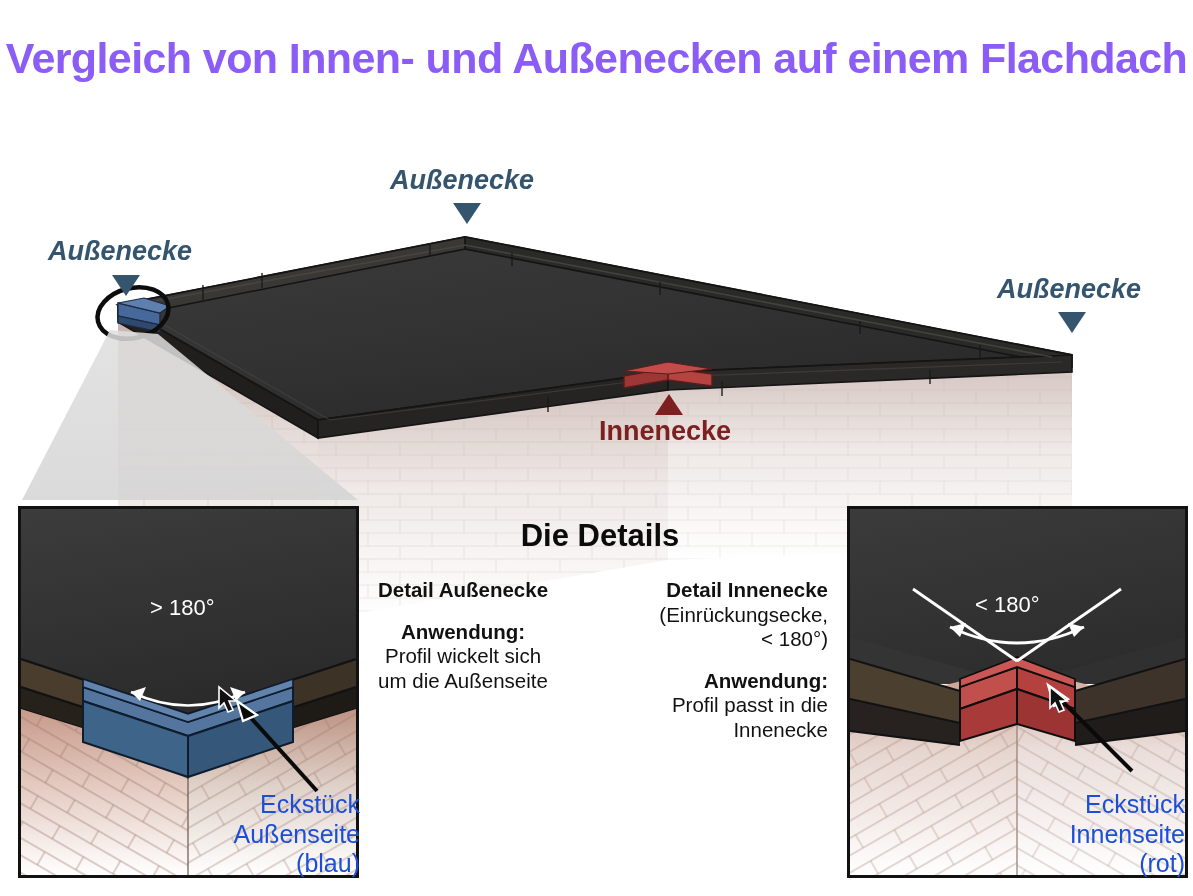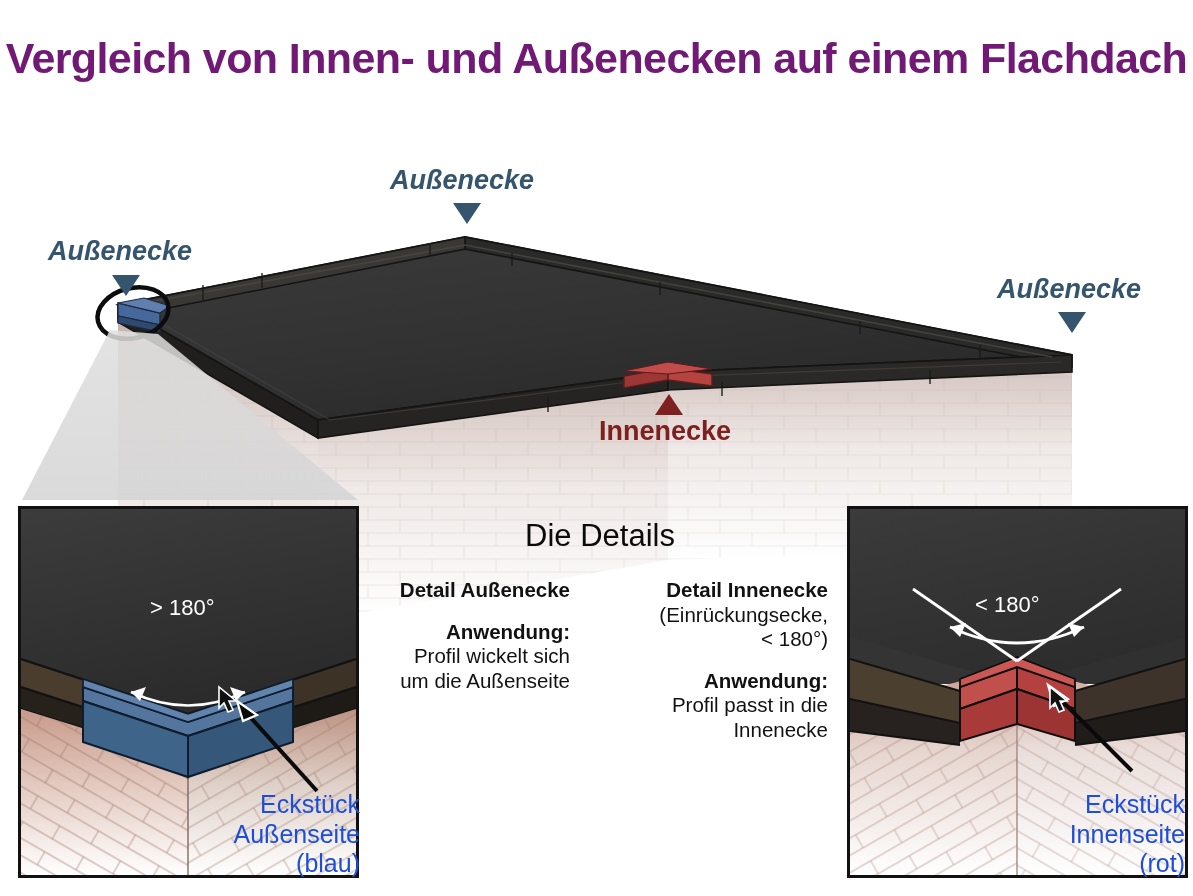--- a/index.html
+++ b/index.html
@@ -25,21 +25,21 @@
   
   .page-title {
     position: absolute;
     left: 0;
     top: 34px;
     width: 1193px;
     text-align: center;
     font-size: 43px;
     font-weight: bold;
     letter-spacing: -0.6px;
-    color: #701a75;
+    color: #8b5cf6;
     white-space: nowrap;
   }
 
   
   .scene {
     position: absolute;
     left: 0;
     top: 0;
     width: 1193px;
     height: 896px;
@@ -62,33 +62,33 @@
   .lbl-inner-bottom{ left: 599px; top: 418px; }
 
   
   .details-heading {
     position: absolute;
     left: 380px;
     top: 518px;
     width: 440px;
     text-align: center;
     font-size: 31px;
-    font-weight: normal;
+    font-weight: bold;
     color: #0b0b0b;
   }
 
   .detail-col {
     position: absolute;
     top: 578px;
     width: 198px;
     font-size: 20.5px;
     line-height: 1.2;
     color: #111;
   }
-  .detail-col.left  { left: 372px;  text-align: right; }
+  .detail-col.left  { left: 364px;  text-align: center; }
   .detail-col.right { left: 630px; text-align: right; }
 
   .detail-col .hd {
     font-weight: bold;
     display: block;
   }
   .detail-col .para {
     display: block;
     white-space: pre-line;
   }

